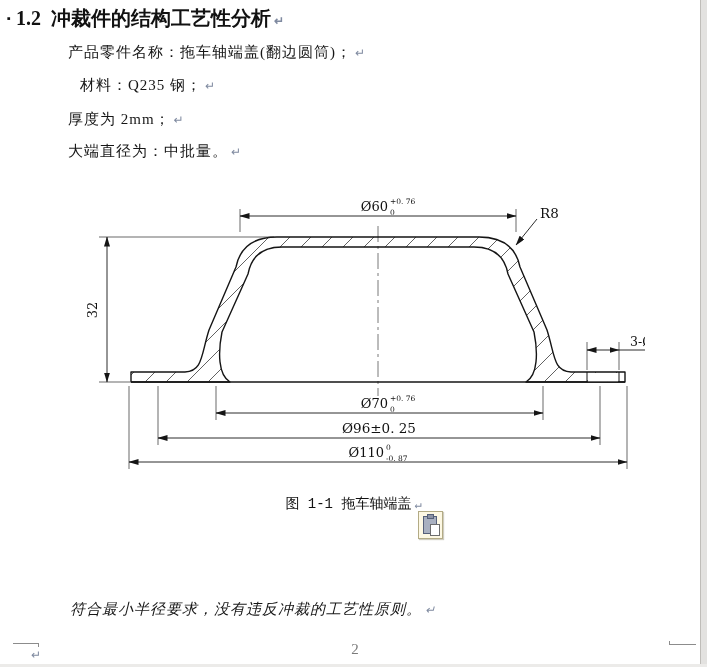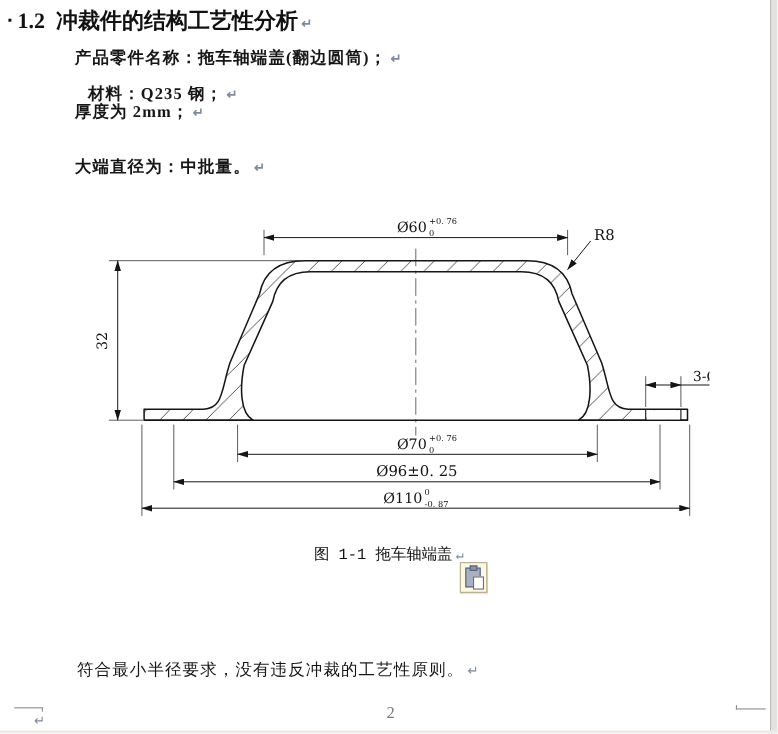--- a/index.html
+++ b/index.html
@@ -2,21 +2,21 @@
 <html><head>
 <meta charset="utf-8">
 <style>
   html,body{margin:0;padding:0;}
   body{font-family:"Liberation Serif", serif; background:#fff;}
   .page{position:relative;width:707px;height:667px;background:#ffffff;overflow:hidden;}
   .edge-right{position:absolute;right:0;top:0;width:6px;height:667px;background:#e3e2e0;border-left:1px solid #bfbdb9;}
   .edge-bottom{position:absolute;left:0;top:664px;width:707px;height:3px;background:#ecebe9;}
   .heading{position:absolute;left:7px;top:5px;font-size:20px;font-weight:bold;color:#111;white-space:pre;}
   .heading .bullet{font-size:11px;vertical-align:3px;margin-right:5px;}
-  .bodyline{position:absolute;left:68px;font-size:15px;color:#161616;white-space:pre;letter-spacing:1px;font-weight:bold;}
+  .bodyline{position:absolute;left:68px;font-size:15px;color:#161616;white-space:pre;letter-spacing:1px;}
   .pilcrow{color:#7f8aa0;font-size:12px;margin-left:3px;letter-spacing:0;}
   .caption{position:absolute;left:0;top:495px;width:707px;text-align:center;font-size:14px;color:#111;white-space:pre;font-family:Liberation Mono, monospace;}
   .aline{position:absolute;font-size:15px;color:#161616;white-space:pre;letter-spacing:1px;}
   .figure-svg{position:absolute;left:85px;top:190px;}
   .paste-btn{position:absolute;left:418px;top:511px;width:23px;height:26px;background:#fdf8e4;border:1px solid #b3ab85;box-shadow:1px 1px 1px #cfccc0;}
   .clip-board{position:absolute;left:4px;top:4px;width:12px;height:16px;background:#a9b0c0;border:1px solid #56607a;}
   .clip-top{position:absolute;left:3px;top:-3px;width:5px;height:3px;background:#8d93a4;border:1px solid #56607a;}
   .clip-page{position:absolute;right:-4px;bottom:-3px;width:8px;height:10px;background:#ffffff;border:1px solid #6d6d6d;}
   .footer-num{position:absolute;left:320px;top:641px;width:70px;text-align:center;font-size:15px;color:#7b7b7b;}
   .fmark{position:absolute;background:#8c8c8c;}
@@ -28,21 +28,21 @@
 </style>
 </head>
 <body>
 
 <div class="page">
 
   <div class="heading"><span class="bullet">▪</span><span>1.2  冲裁件的结构工艺性分析</span><span class="pilcrow">↵</span></div>
 
   <div class="bodyline" style="top:43px;"><span>产品零件名称：拖车轴端盖(翻边圆筒)；</span><span class="pilcrow">↵</span></div>
   <div class="bodyline" style="top:76px;margin-left:12px;"><span>材料：Q235 钢；</span><span class="pilcrow">↵</span></div>
-  <div class="bodyline" style="top:92px;"><span>厚度为 2mm；</span><span class="pilcrow">↵</span></div>
+  <div class="bodyline" style="top:110px;"><span>厚度为 2mm；</span><span class="pilcrow">↵</span></div>
   <div class="bodyline" style="top:142px;"><span>大端直径为：中批量。</span><span class="pilcrow">↵</span></div>
 
   <svg class="figure-svg" width="560" height="290" viewBox="0 0 560 290">
     <defs>
       <marker id="arr" viewBox="0 0 10 6" refX="9.5" refY="3" markerWidth="10" markerHeight="6" orient="auto-start-reverse" markerUnits="userSpaceOnUse">
         <path d="M0,0 L10,3 L0,6 Z" fill="#151515"></path>
       </marker>
       <pattern id="hatch" width="21" height="21" patternUnits="userSpaceOnUse">
         <path d="M-2,23 L23,-2" stroke="#3a3a3a" stroke-width="0.8"></path>
       </pattern>
@@ -112,21 +112,21 @@
 
   <div class="caption"><span>图 1-1 拖车轴端盖</span><span class="pilcrow">↵</span></div>
 
   <div class="paste-btn" title="">
     <div class="clip-board">
       <div class="clip-top"></div>
       <div class="clip-page"></div>
     </div>
   </div>
 
-  <div class="aline" style="left:70px;top:600px;"><span>符合最小半径要求，没有违反冲裁的工艺性原则。</span><span class="pilcrow">↵</span></div>
+  <div class="aline" style="left:70px;top:600px;font-style:italic;"><span>符合最小半径要求，没有违反冲裁的工艺性原则。</span><span class="pilcrow">↵</span></div>
 
   <div class="fmark fmark-left-h"></div>
   <div class="fmark fmark-left-v"></div>
   <div class="fmark fmark-right-h"></div>
   <div class="fmark fmark-right-v"></div>
   <div class="footer-pilcrow">↵</div>
   <div class="footer-num">2</div>
 
   <div class="edge-right"></div>
   <div class="edge-bottom"></div>

